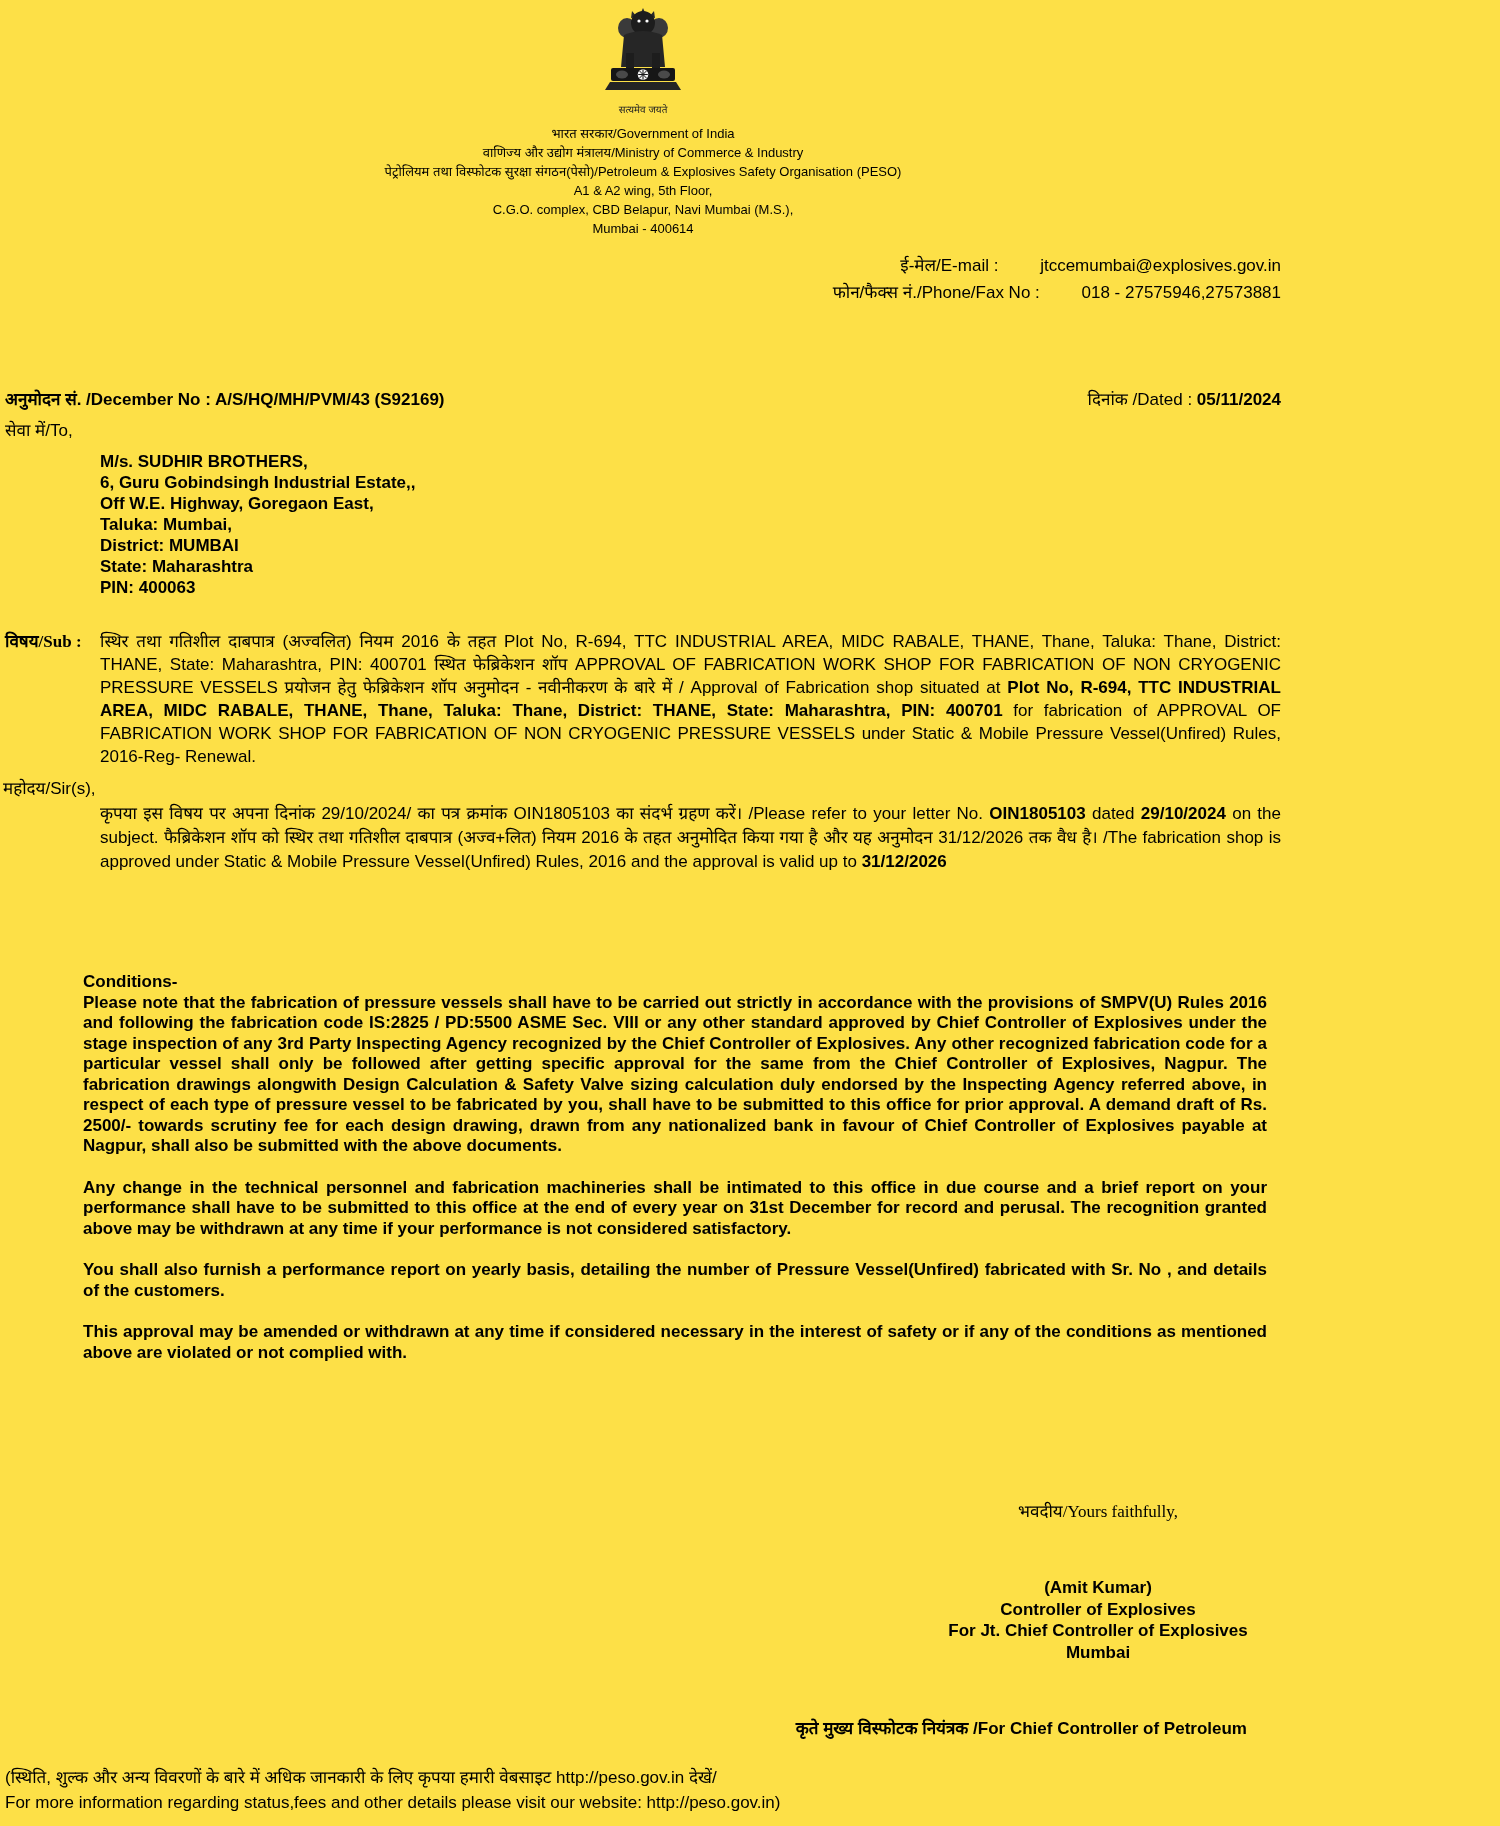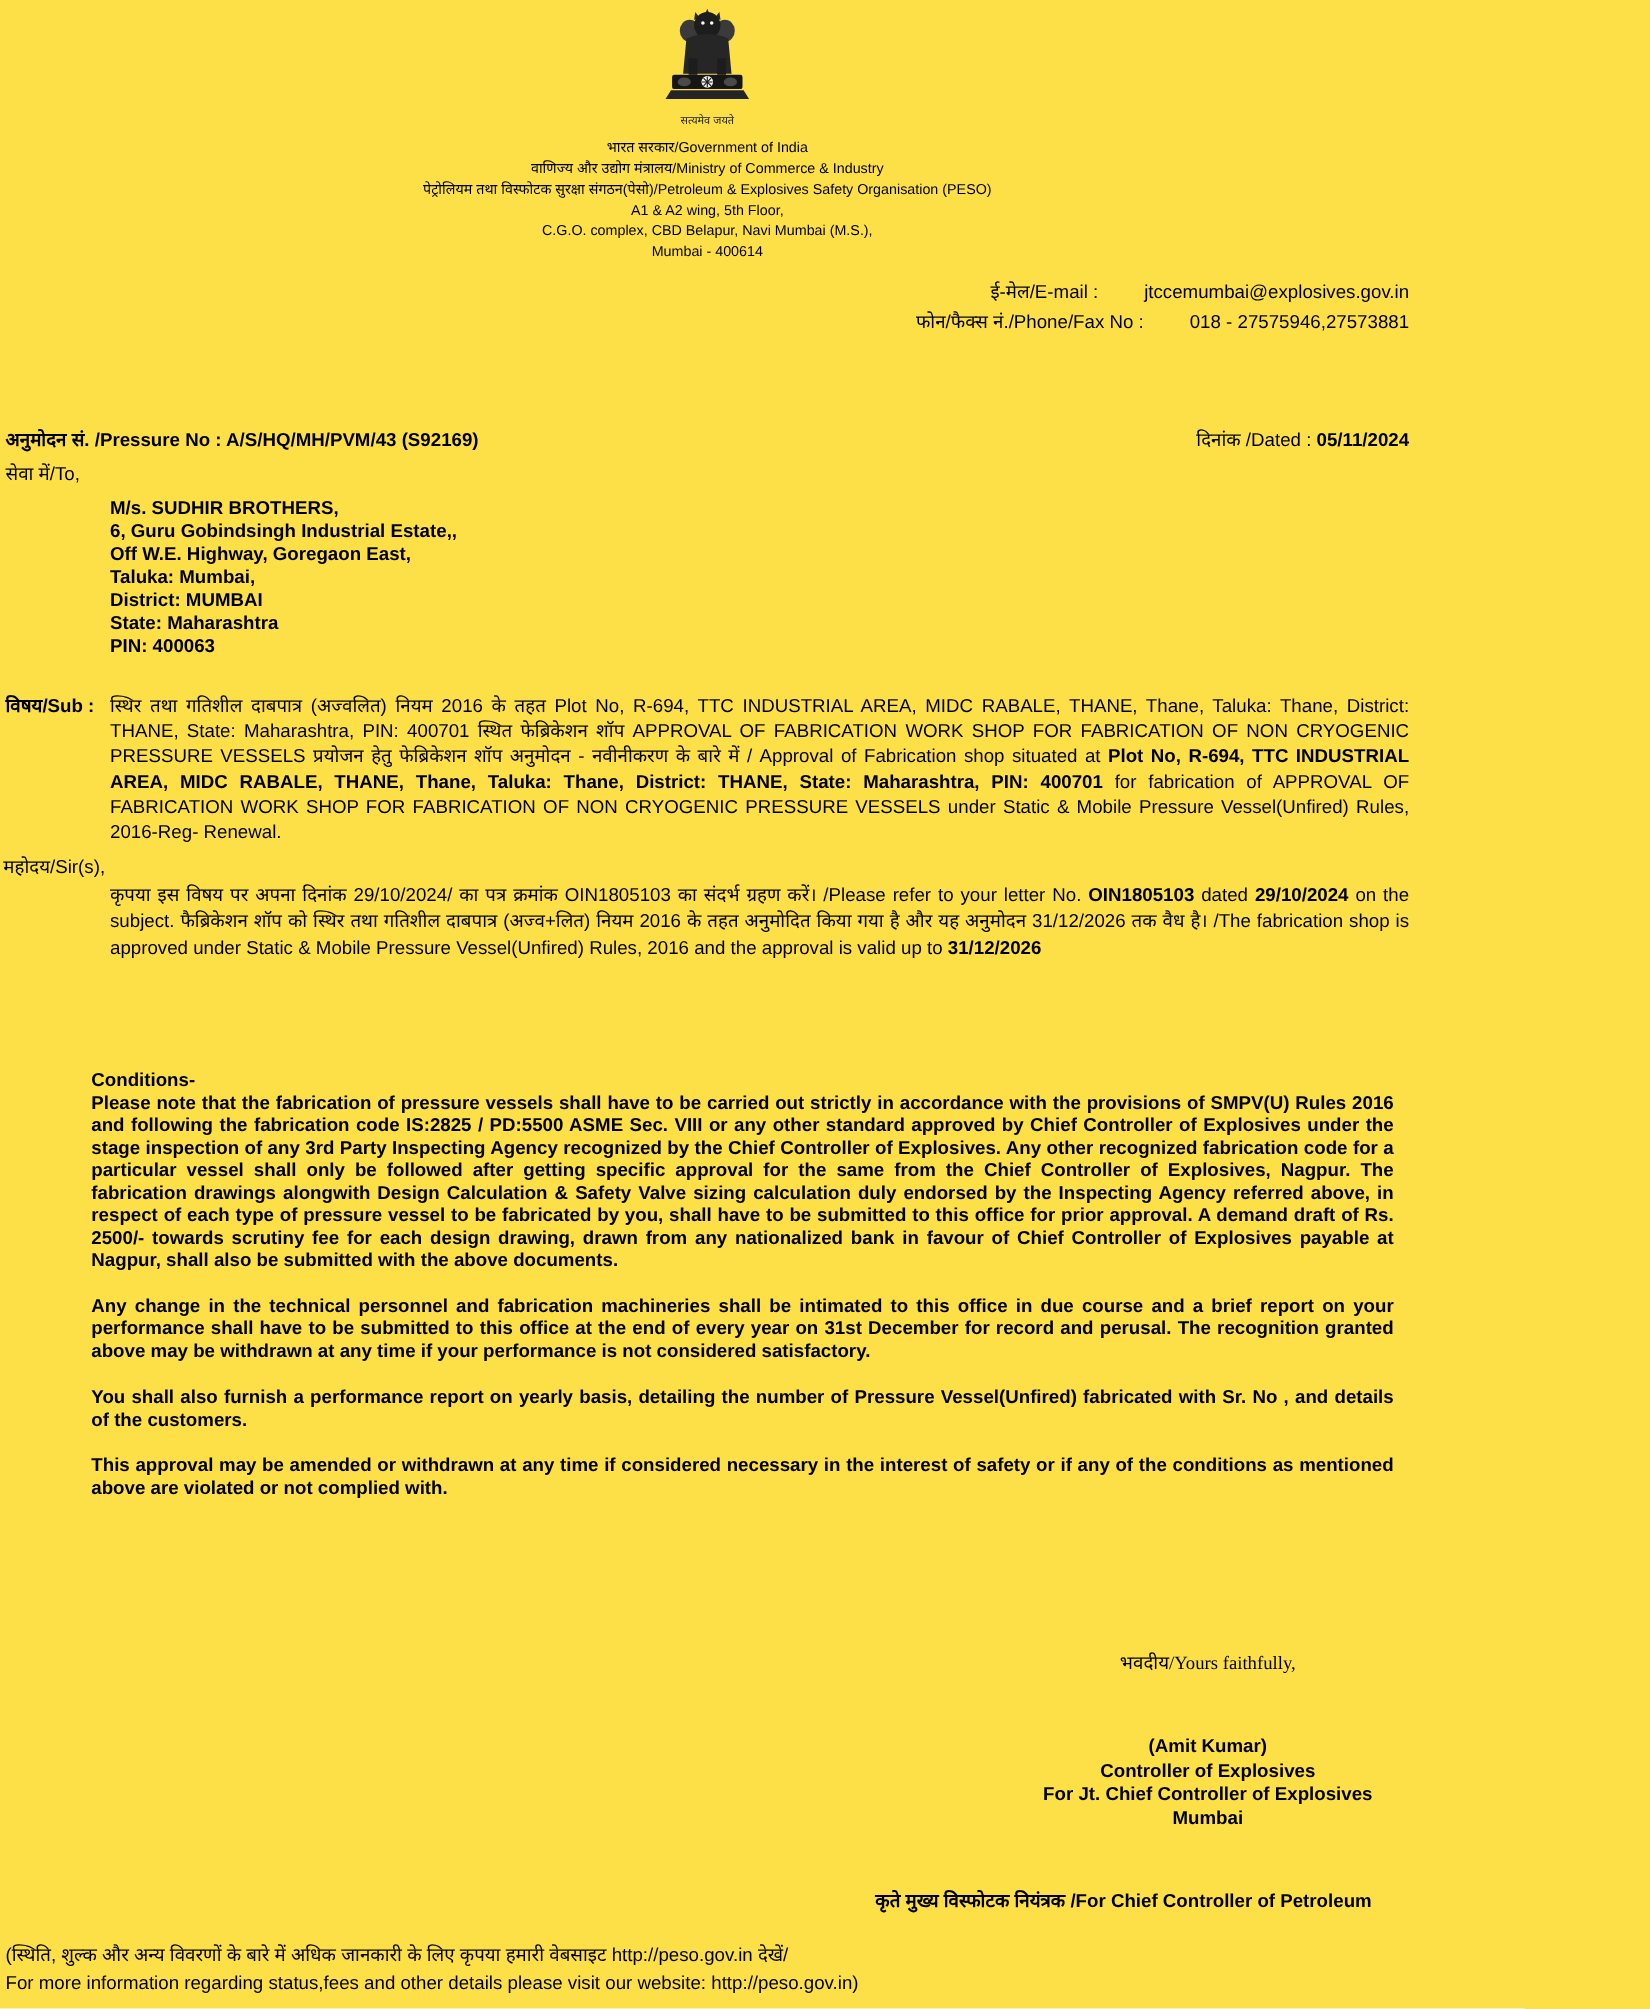--- a/index.html
+++ b/index.html
@@ -22,21 +22,21 @@
 
   .ref-row { margin-top:83px; display:flex; justify-content:space-between; line-height:21px; }
   .ref-left { font-weight:bold; }
   .ref-right .val { font-weight:bold; }
 
   .to-line { margin-top:10px; line-height:21px; }
 
   .address-block { margin-top:10px; margin-left:95px; font-weight:bold; line-height:21px; }
 
   .subject-row { margin-top:32px; display:flex; }
-  .subject-label { flex:0 0 95px; font-weight:bold; line-height:23px; }
+  .subject-label { flex:0 0 95px; font-weight:bold; line-height:23px;font-family:Liberation Serif, serif; }
   .subject-text { flex:1; text-align:justify; line-height:23px; margin:0; }
 
   .salutation { margin-top:10px; line-height:21px; margin-left:-2px; }
 
   .body-para { margin:3px 0 0 95px; text-align:justify; line-height:24px; }
 
   .conditions { margin:98px 14px 0 78px; font-weight:bold; line-height:20.5px; }
   .conditions p { margin:0; text-align:justify; }
   .conditions p + p { margin-top:21px; }
   .cond-title { text-align:left !important; }
@@ -97,21 +97,21 @@
     <div>C.G.O. complex, CBD Belapur, Navi Mumbai (M.S.),</div>
     <div>Mumbai - 400614</div>
   </div>
 
   <div class="contact-block">
     <div><span>ई-मेल/E-mail : </span><span class="val">jtccemumbai@explosives.gov.in</span></div>
     <div><span>फोन/फैक्स नं./Phone/Fax No : </span><span class="val">018 - 27575946,27573881</span></div>
   </div>
 
   <div class="ref-row">
-    <div class="ref-left"><span>अनुमोदन सं. /Pressure No : </span><span>A/S/HQ/MH/PVM/43 (S92169)</span></div>
+    <div class="ref-left"><span>अनुमोदन सं. /December No : </span><span>A/S/HQ/MH/PVM/43 (S92169)</span></div>
     <div class="ref-right"><span>दिनांक /Dated : </span><span class="val">05/11/2024</span></div>
   </div>
 
   <div class="to-line">सेवा में/To,</div>
   <div class="address-block">
     <div>M/s. SUDHIR BROTHERS,</div>
     <div>6, Guru Gobindsingh Industrial Estate,,</div>
     <div>Off W.E. Highway, Goregaon East,</div>
     <div>Taluka: Mumbai,</div>
     <div>District: MUMBAI</div>

